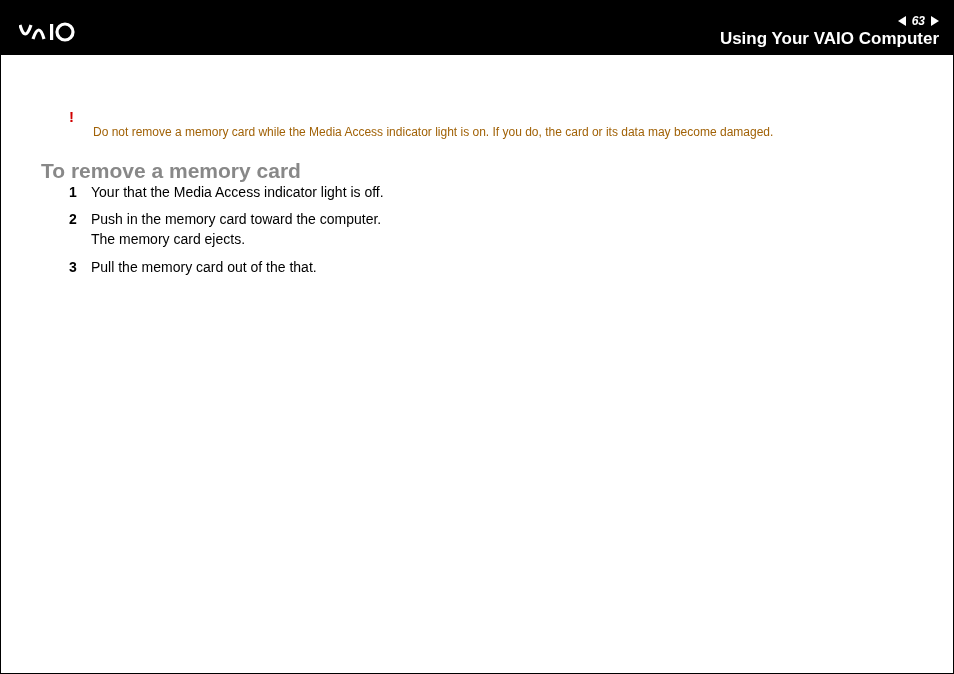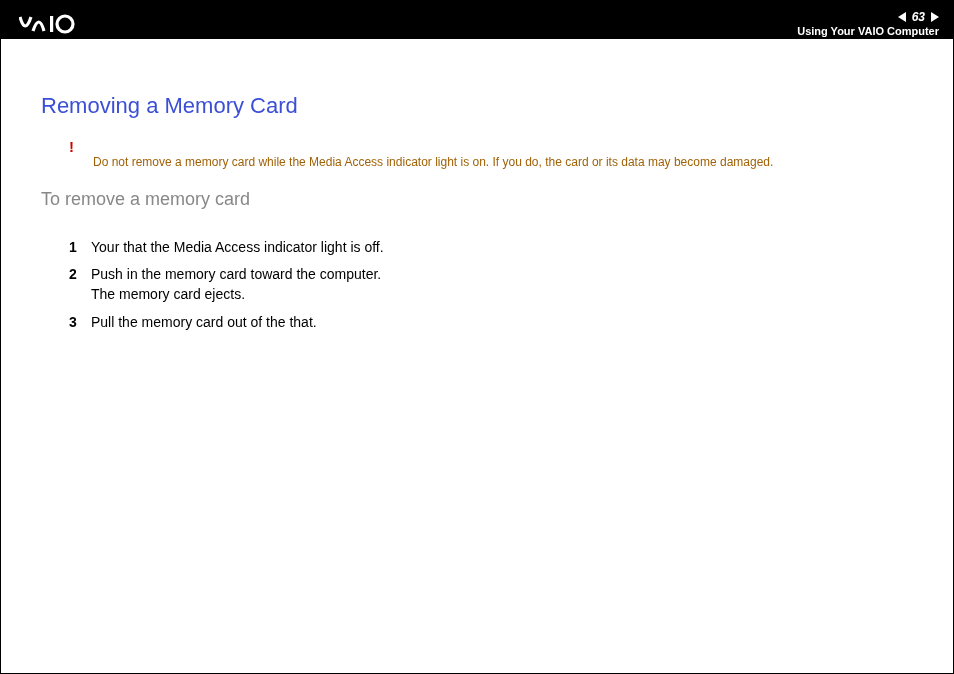--- a/index.html
+++ b/index.html
@@ -6,21 +6,21 @@
     body {
       width: 954px;
       height: 674px;
       font-family: Arial, Helvetica, sans-serif;
       background: #fff;
       position: relative;
       border: 1px solid #000;
     }
     .header-bar {
       background: #000;
-      height: 38px;
+      height: 54px;
       display: flex;
       align-items: center;
       justify-content: space-between;
       padding: 7px 14px 0 18px;
     }
     .logo {
       display: flex;
       align-items: center;
     }
     .header-right {
@@ -52,21 +52,21 @@
     .page-num {
       color: #fff;
       font-weight: bold;
       font-style: italic;
       font-size: 12px;
       padding: 0 2px;
     }
     .section-title {
       color: #fff;
       font-weight: bold;
-      font-size: 11px;
+      font-size: 17px;
     }
     .content {
       padding: 54px 40px 0 40px;
     }
     .h1 {
       color: #3b4fd6;
       font-size: 22px;
       font-weight: normal;
       margin-bottom: 20px;
     }
@@ -81,23 +81,23 @@
       line-height: 1;
     }
     .warning-text {
       font-size: 12px;
       color: #a16207;
       line-height: 1.4;
       margin-left: 24px;
     }
     .h2 {
       color: #888;
-      font-size: 18px;
-      font-weight: normal;
-      margin-bottom: 28px;
+      font-size: 21px;
+      font-weight: bold;
+      margin-bottom: 0;
     }
     .steps {
       margin-left: 28px;
     }
     .step {
       display: flex;
       margin-bottom: 8px;
       font-size: 14px;
       color: #000;
       line-height: 1.4;
@@ -127,21 +127,20 @@
     <div class="page-nav">
       <div class="nav-arrow left"></div>
       <span class="page-num">63</span>
       <div class="nav-arrow right"></div>
     </div>
     <div class="section-title">Using Your VAIO Computer</div>
   </div>
 </div>
 
 <div class="content">
-  <h1 class="h1">Removing a Memory Card</h1>
 
   <div class="warning-block">
     <div class="warning-mark">!</div>
     <div class="warning-text">Do not remove a memory card while the Media Access indicator light is on. If you do, the card or its data may become damaged.</div>
   </div>
 
   <h2 class="h2">To remove a memory card</h2>
 
   <div class="steps">
     <div class="step">

